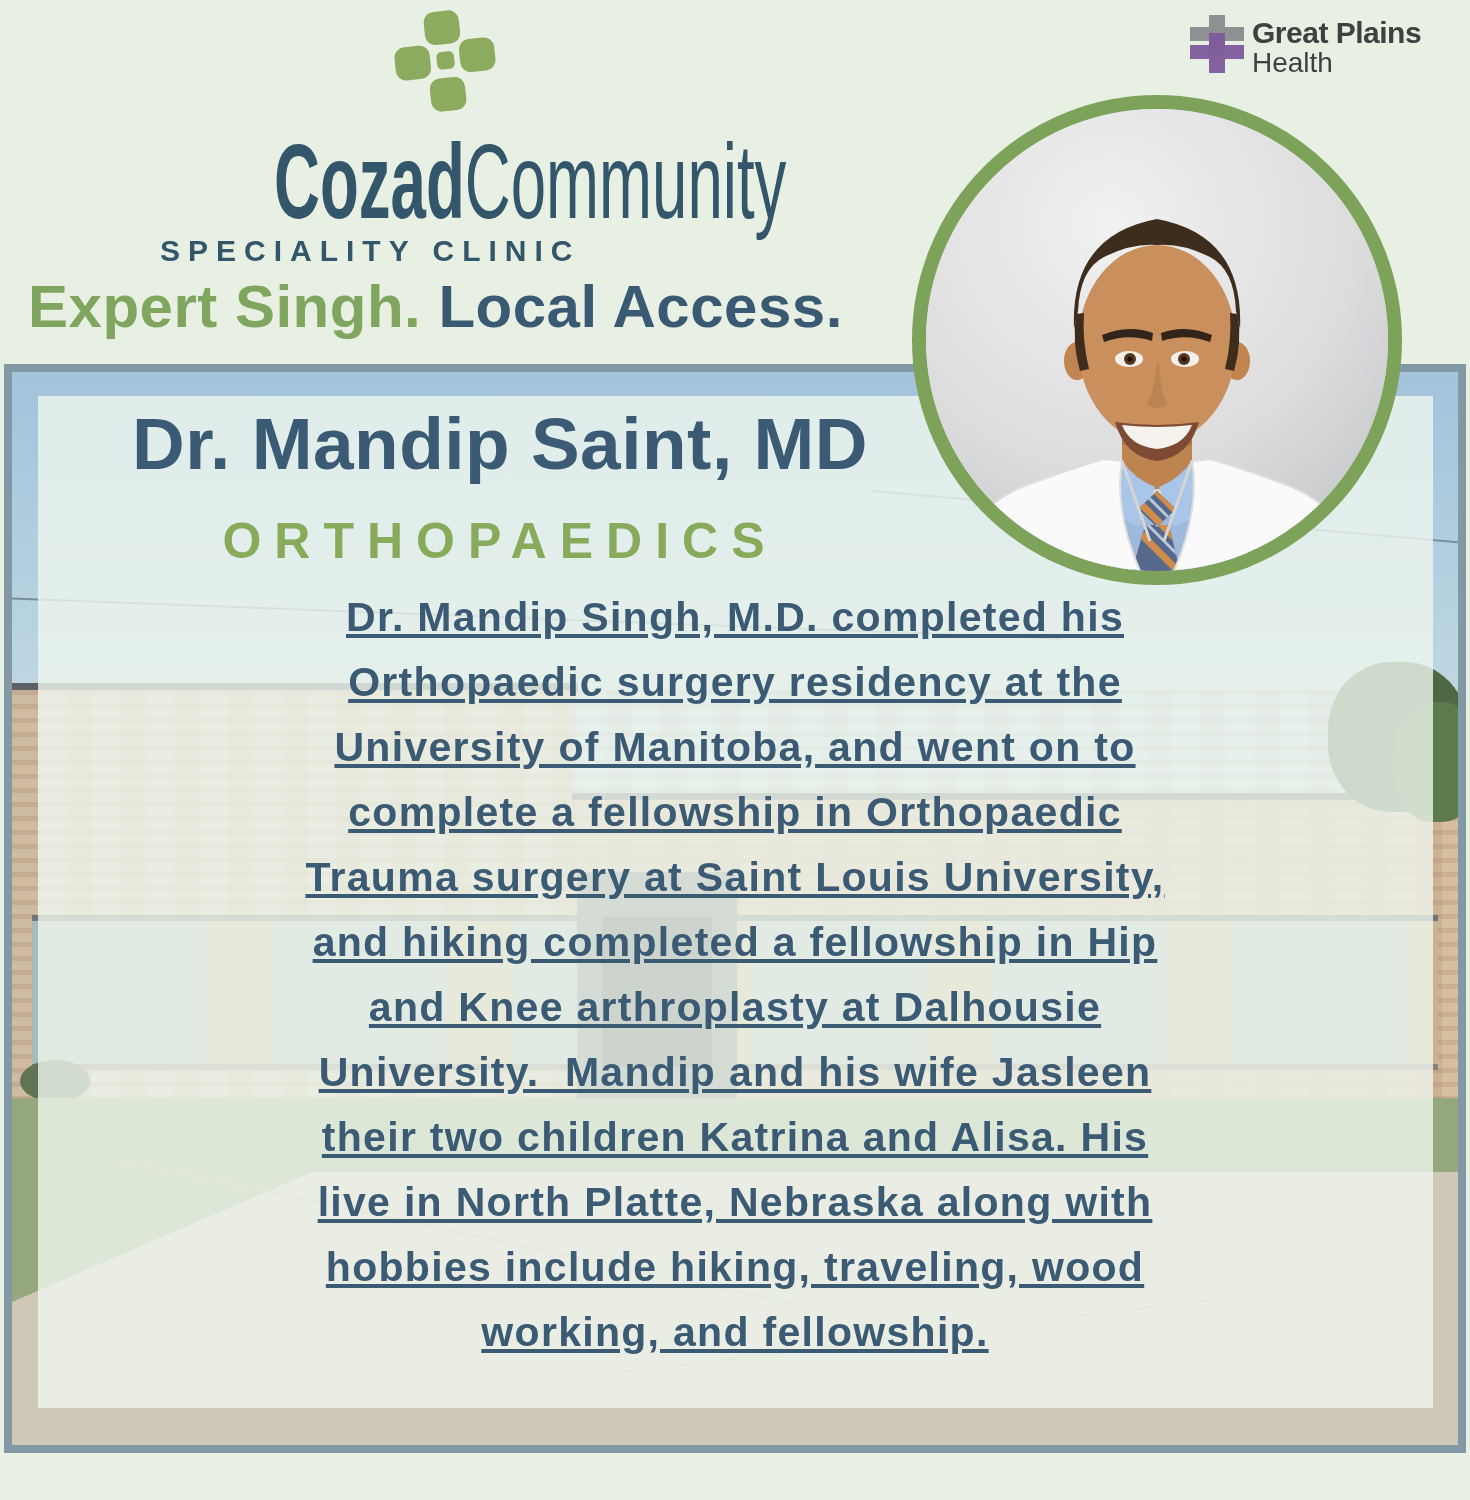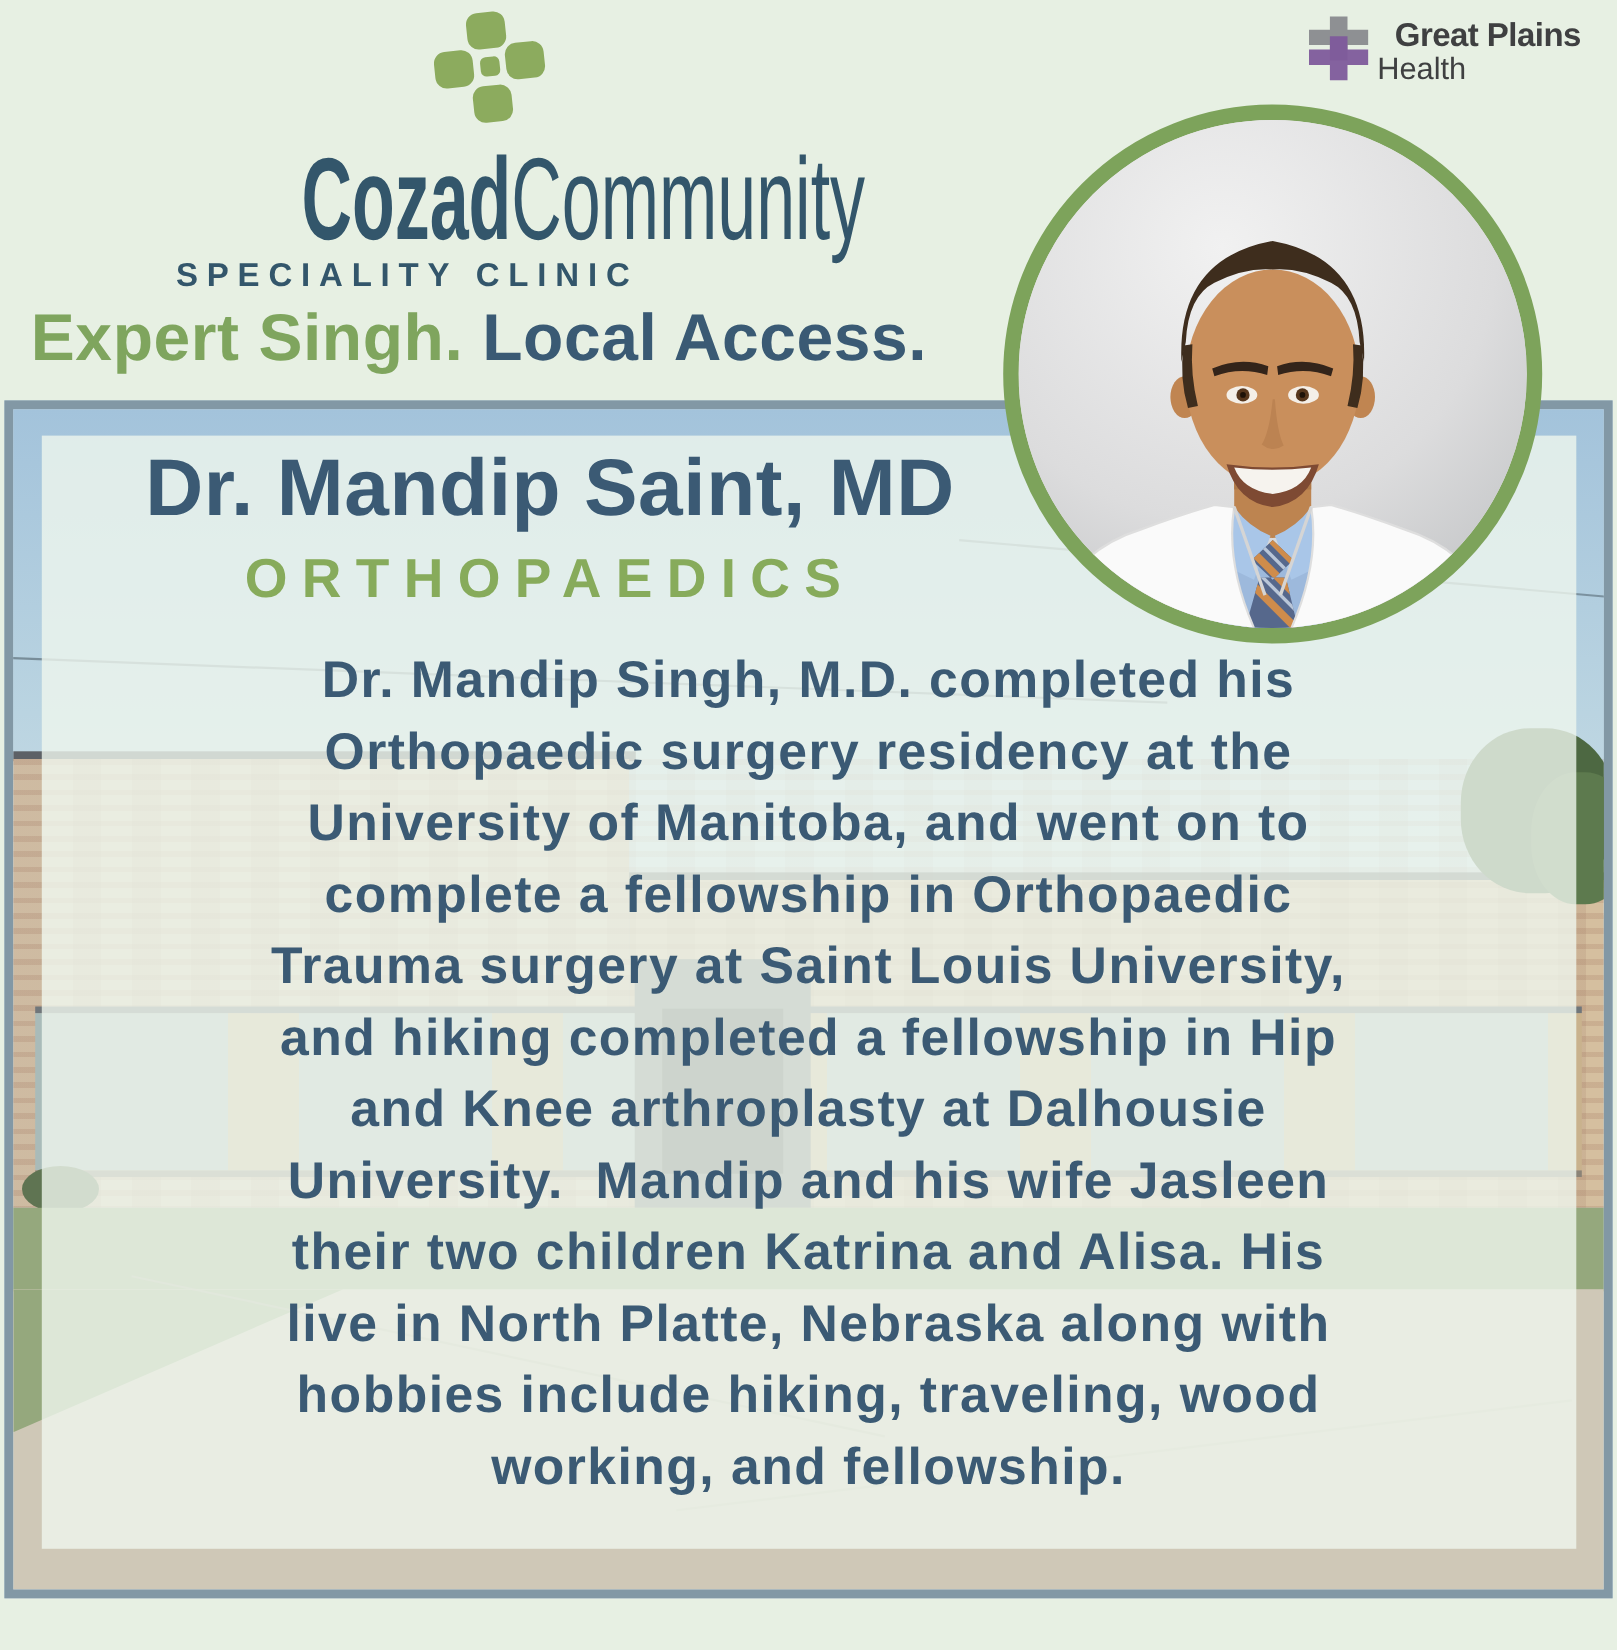--- a/index.html
+++ b/index.html
@@ -28,21 +28,21 @@
     font-size:30px;font-weight:700;letter-spacing:8px;color:var(--brand-blue,#33566b);}
   .tagline{left:28px;top:272px;width:900px;white-space:nowrap;
     font-size:60px;font-weight:700;letter-spacing:0.5px;}
   .tagline .t1{color:var(--tagline-green,#7fa55e);}
   .tagline .t2{color:var(--tagline-blue,#3a5a74);}
 
   
   .partner{left:1190px;top:14px;width:266px;height:70px;display:flex;gap:8px;}
   .partner-icon{width:54px;height:60px;flex:0 0 54px;}
   .partner-text{padding-top:4px;line-height:1.02;}
-  .partner-line1{font-size:30px;font-weight:700;color:var(--partner-text,#3f4041);letter-spacing:-0.5px;margin-left:16px;}
+  .partner-line1{font-size:30px;font-weight:700;color:var(--partner-text,#3f4041);letter-spacing:-0.5px;}
   .partner-line2{font-size:28px;font-weight:400;color:var(--partner-text,#3f4041);}
 
   
   .frame{left:4px;top:364px;width:1462px;height:1089px;
     border:8px solid var(--frame-border,#8298a5);overflow:hidden;background:#bcd2de;}
   .frame .ph{position:absolute;}
   .sky{left:0;top:0;width:1446px;height:460px;
     background:linear-gradient(180deg,var(--sky-blue,#a3c3db) 0%,#bad4e1 60%,#ccdde6 100%);}
   .wire1{left:-10px;top:225px;width:1060px;height:2px;background:rgba(70,85,95,.55);
     transform:rotate(2.2deg);transform-origin:left center;}
@@ -72,25 +72,25 @@
   .overlay-panel{left:26px;top:24px;width:1395px;height:1012px;background:rgba(239,246,238,0.80);}
 
   
   .portrait{left:912px;top:95px;width:490px;height:490px;border-radius:50%;
     border:14px solid var(--circle-border,#7da35b);overflow:hidden;background:#e6e6e6;z-index:6;}
   .portrait svg{display:block;width:462px;height:462px;}
 
   
   .doctor-head{left:60px;top:402px;width:880px;text-align:center;z-index:7;}
   .doctor-name{font-size:73px;font-weight:700;letter-spacing:0.5px;color:var(--text-blue,#3b5a74);}
-  .doctor-spec{margin-top:12px;font-size:50px;font-weight:700;letter-spacing:13px;
+  .doctor-spec{margin-top:27px;font-size:50px;font-weight:700;letter-spacing:13px;
     color:var(--specialty-green,#87ab5b);}
   .bio{left:85px;top:585px;width:1300px;text-align:center;z-index:7;}
-  .bio .bio-line{white-space:pre;font-size:47px;line-height:65px;font-weight:700;
-    letter-spacing:1.3px;color:var(--text-blue,#3b5a74);}
+  .bio .bio-line{white-space:pre;font-size:41px;line-height:65px;font-weight:700;
+    letter-spacing:1.3px;color:var(--text-blue,#3b5a74);text-decoration:underline;}
 </style>
 </head>
 <body>
 
 <div class="abs clinic-cross">
   <svg viewBox="0 0 100 100" width="104" height="106" aria-hidden="true">
     <g fill="#8cab5e">
       <rect x="30" y="2" width="34" height="32" rx="10" transform="rotate(-6 47 18)"></rect>
       <rect x="64" y="28" width="34" height="32" rx="10" transform="rotate(-6 81 44)"></rect>
       <rect x="36" y="66" width="34" height="32" rx="10" transform="rotate(-6 53 82)"></rect>

